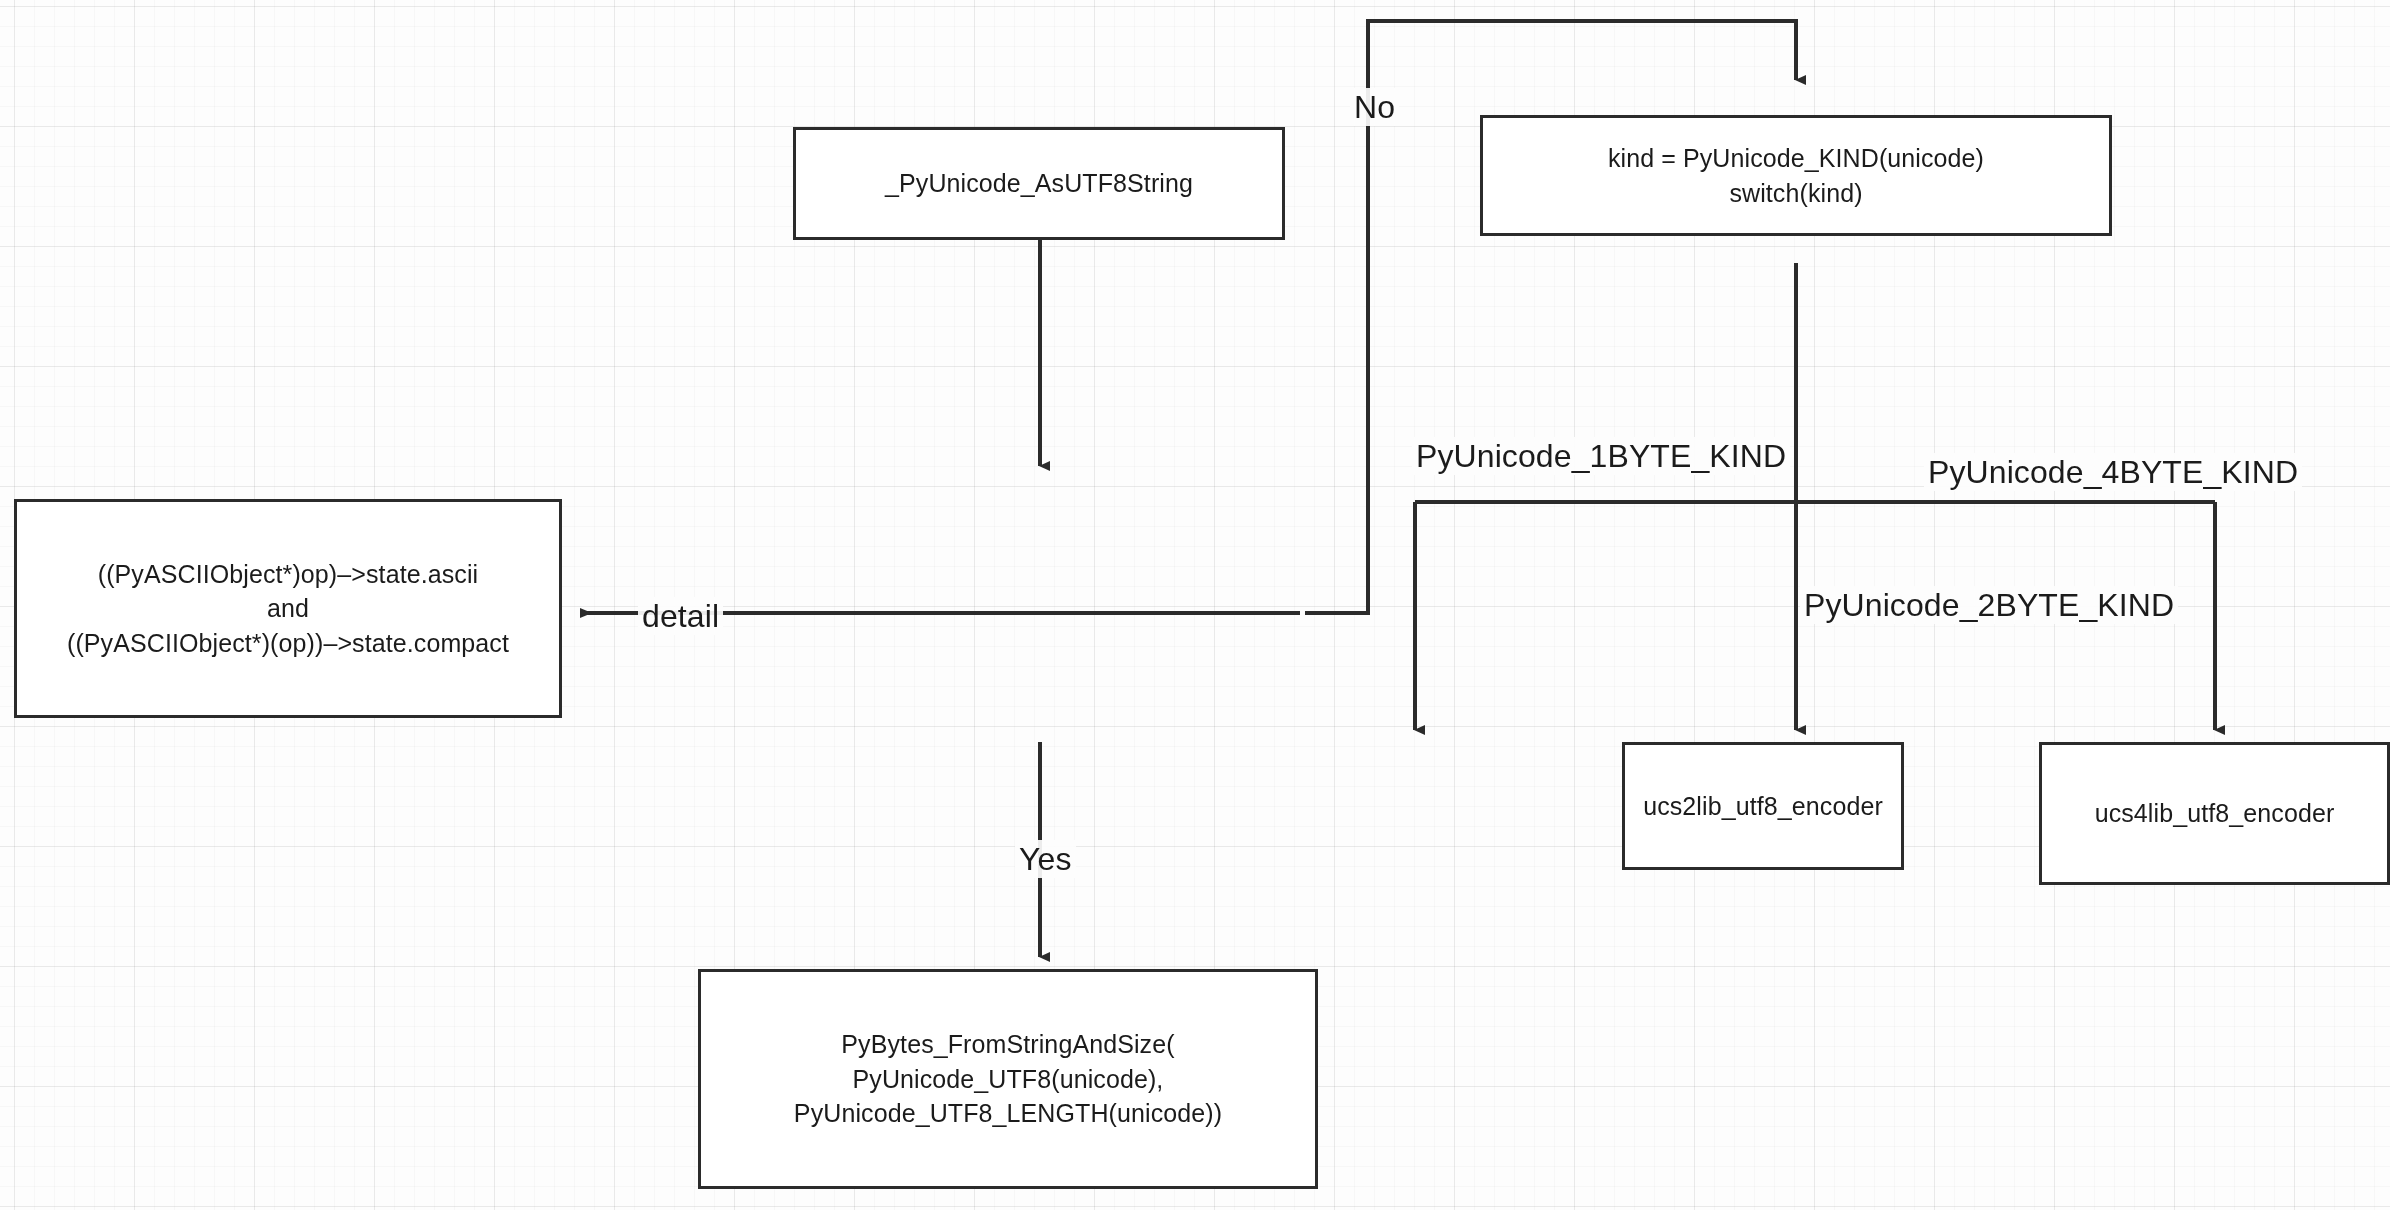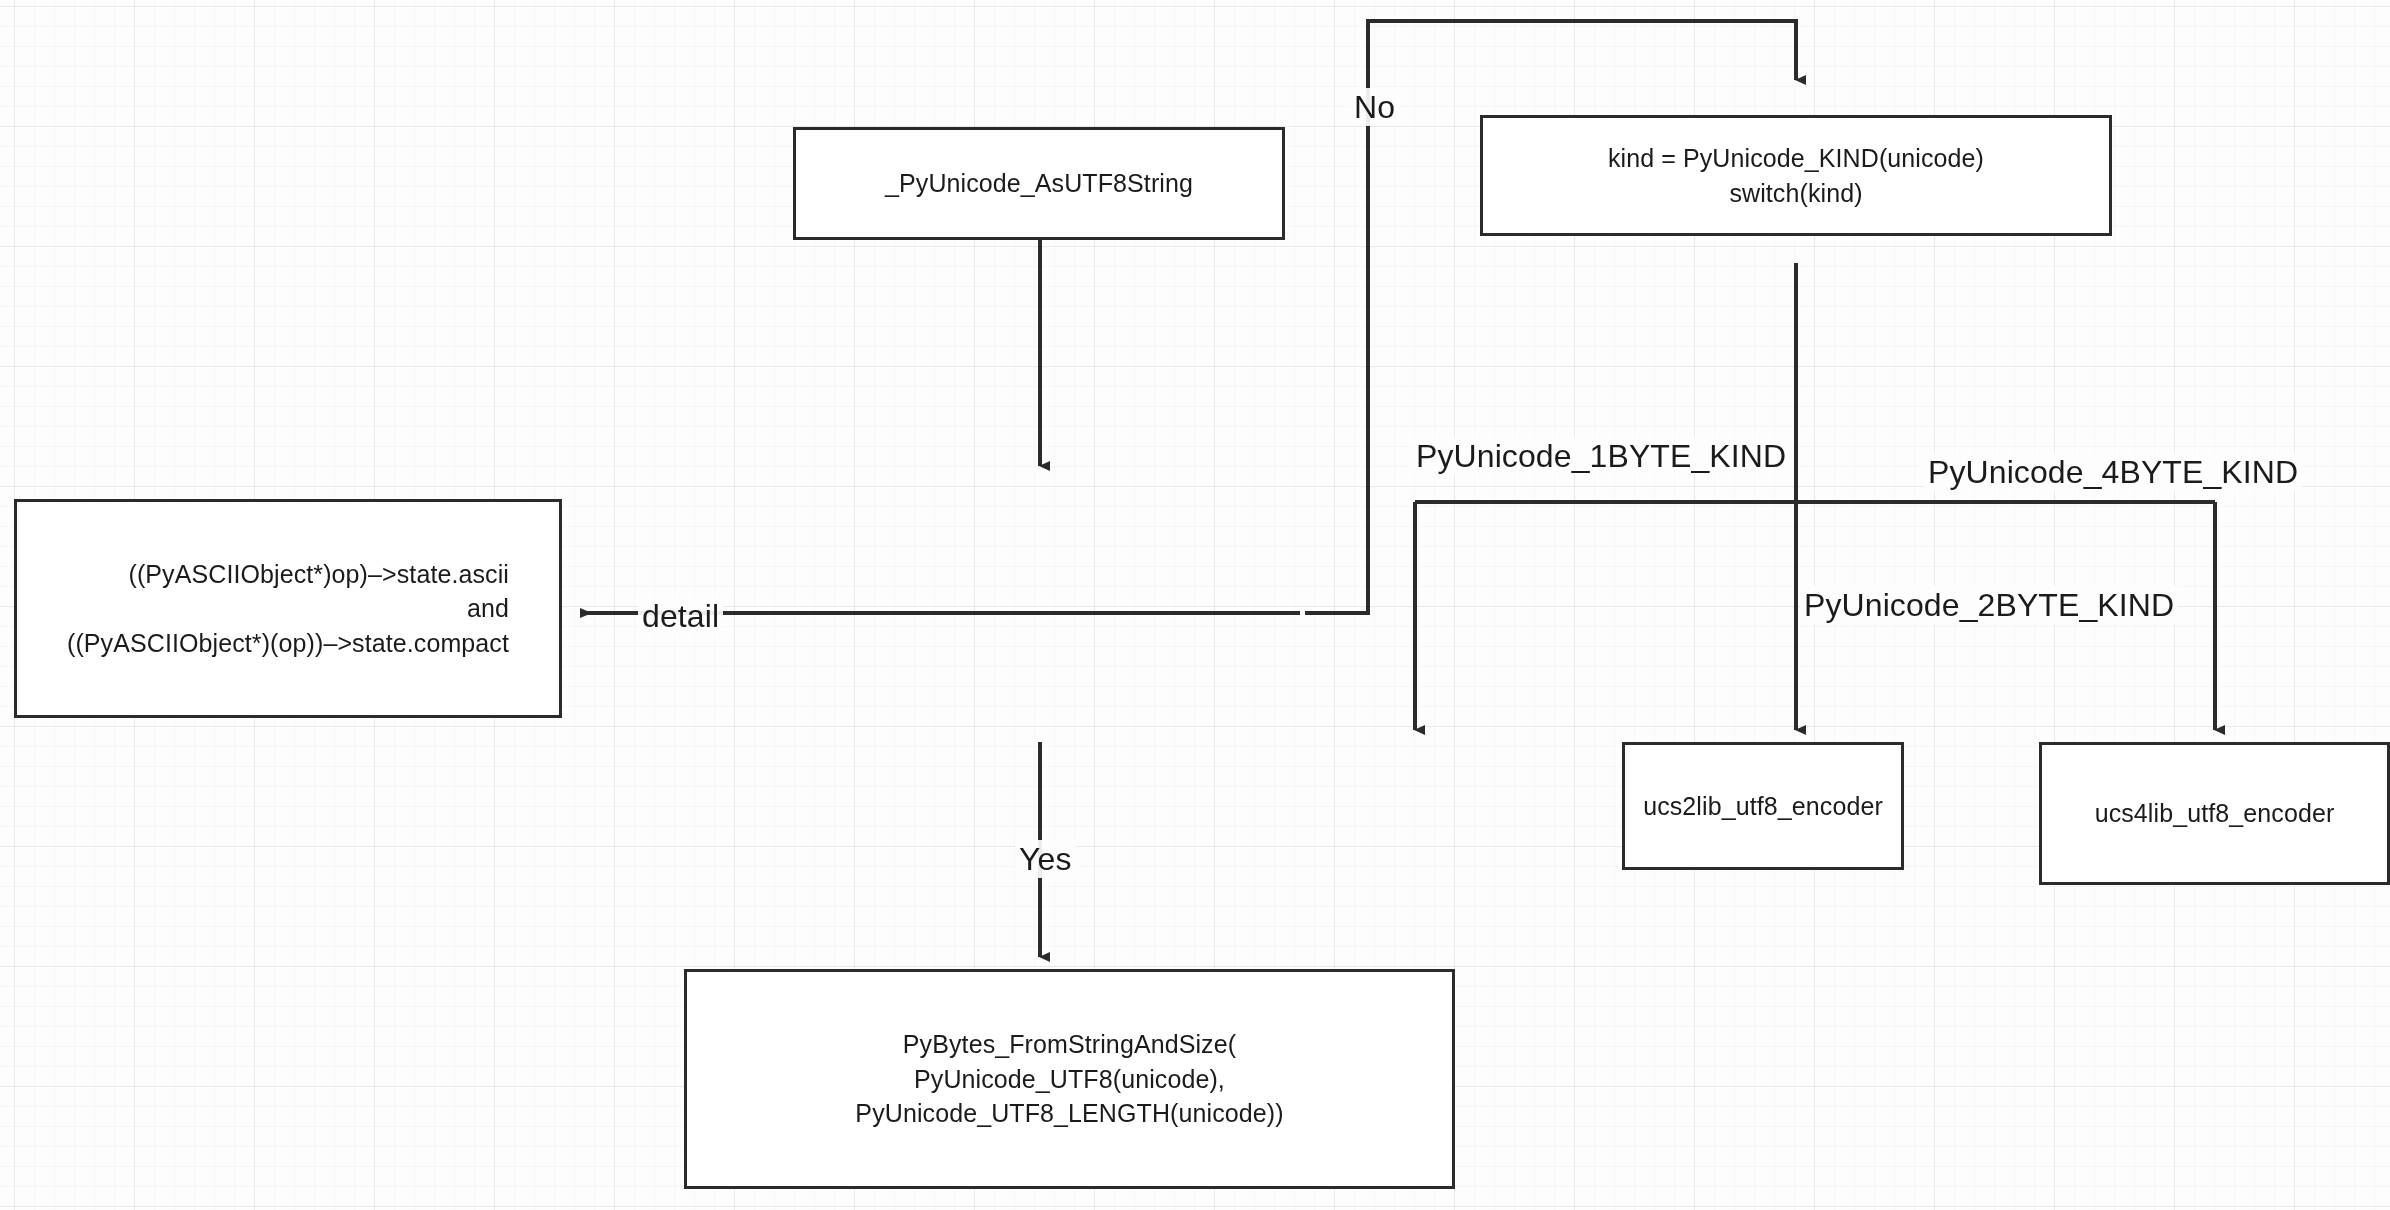--- a/index.html
+++ b/index.html
@@ -115,26 +115,26 @@
 
       <path d="M 2215,502 L 2215,730" marker-end="url(#arrowDown)"></path>
     </g>
   </svg>
 
   <div class="node" id="node-entry" style="left:793px; top:127px; width:492px; height:113px;">_PyUnicode_AsUTF8String</div>
 
   <div class="node" id="node-kind-switch" style="left:1480px; top:92px; width:632px; height:121px;margin-top:23px;">kind = PyUnicode_KIND(unicode)
 switch(kind)</div>
 
-  <div class="node" id="node-detail" style="left:14px; top:499px; width:548px; height:219px;text-align:right;">((PyASCIIObject*)op)–&gt;state.ascii
+  <div class="node" id="node-detail" style="left:14px; top:499px; width:548px; height:219px;">((PyASCIIObject*)op)–&gt;state.ascii
 and
 ((PyASCIIObject*)(op))–&gt;state.compact</div>
 
 
-  <div class="node" id="node-frombytes" style="left:684px; top:969px; width:771px; height:220px;">PyBytes_FromStringAndSize(
+  <div class="node" id="node-frombytes" style="left:698px; top:969px; width:620px; height:220px;">PyBytes_FromStringAndSize(
 PyUnicode_UTF8(unicode),
 PyUnicode_UTF8_LENGTH(unicode))</div>
 
 
   <div class="node" id="node-ucs2" style="left:1622px; top:742px; width:282px; height:128px;">ucs2lib_utf8_encoder</div>
 
   <div class="node" id="node-ucs4" style="left:2039px; top:742px; width:351px; height:143px;">ucs4lib_utf8_encoder</div>
 
   <div class="edge-label" style="left:1350px; top:88px;">No</div>
 

